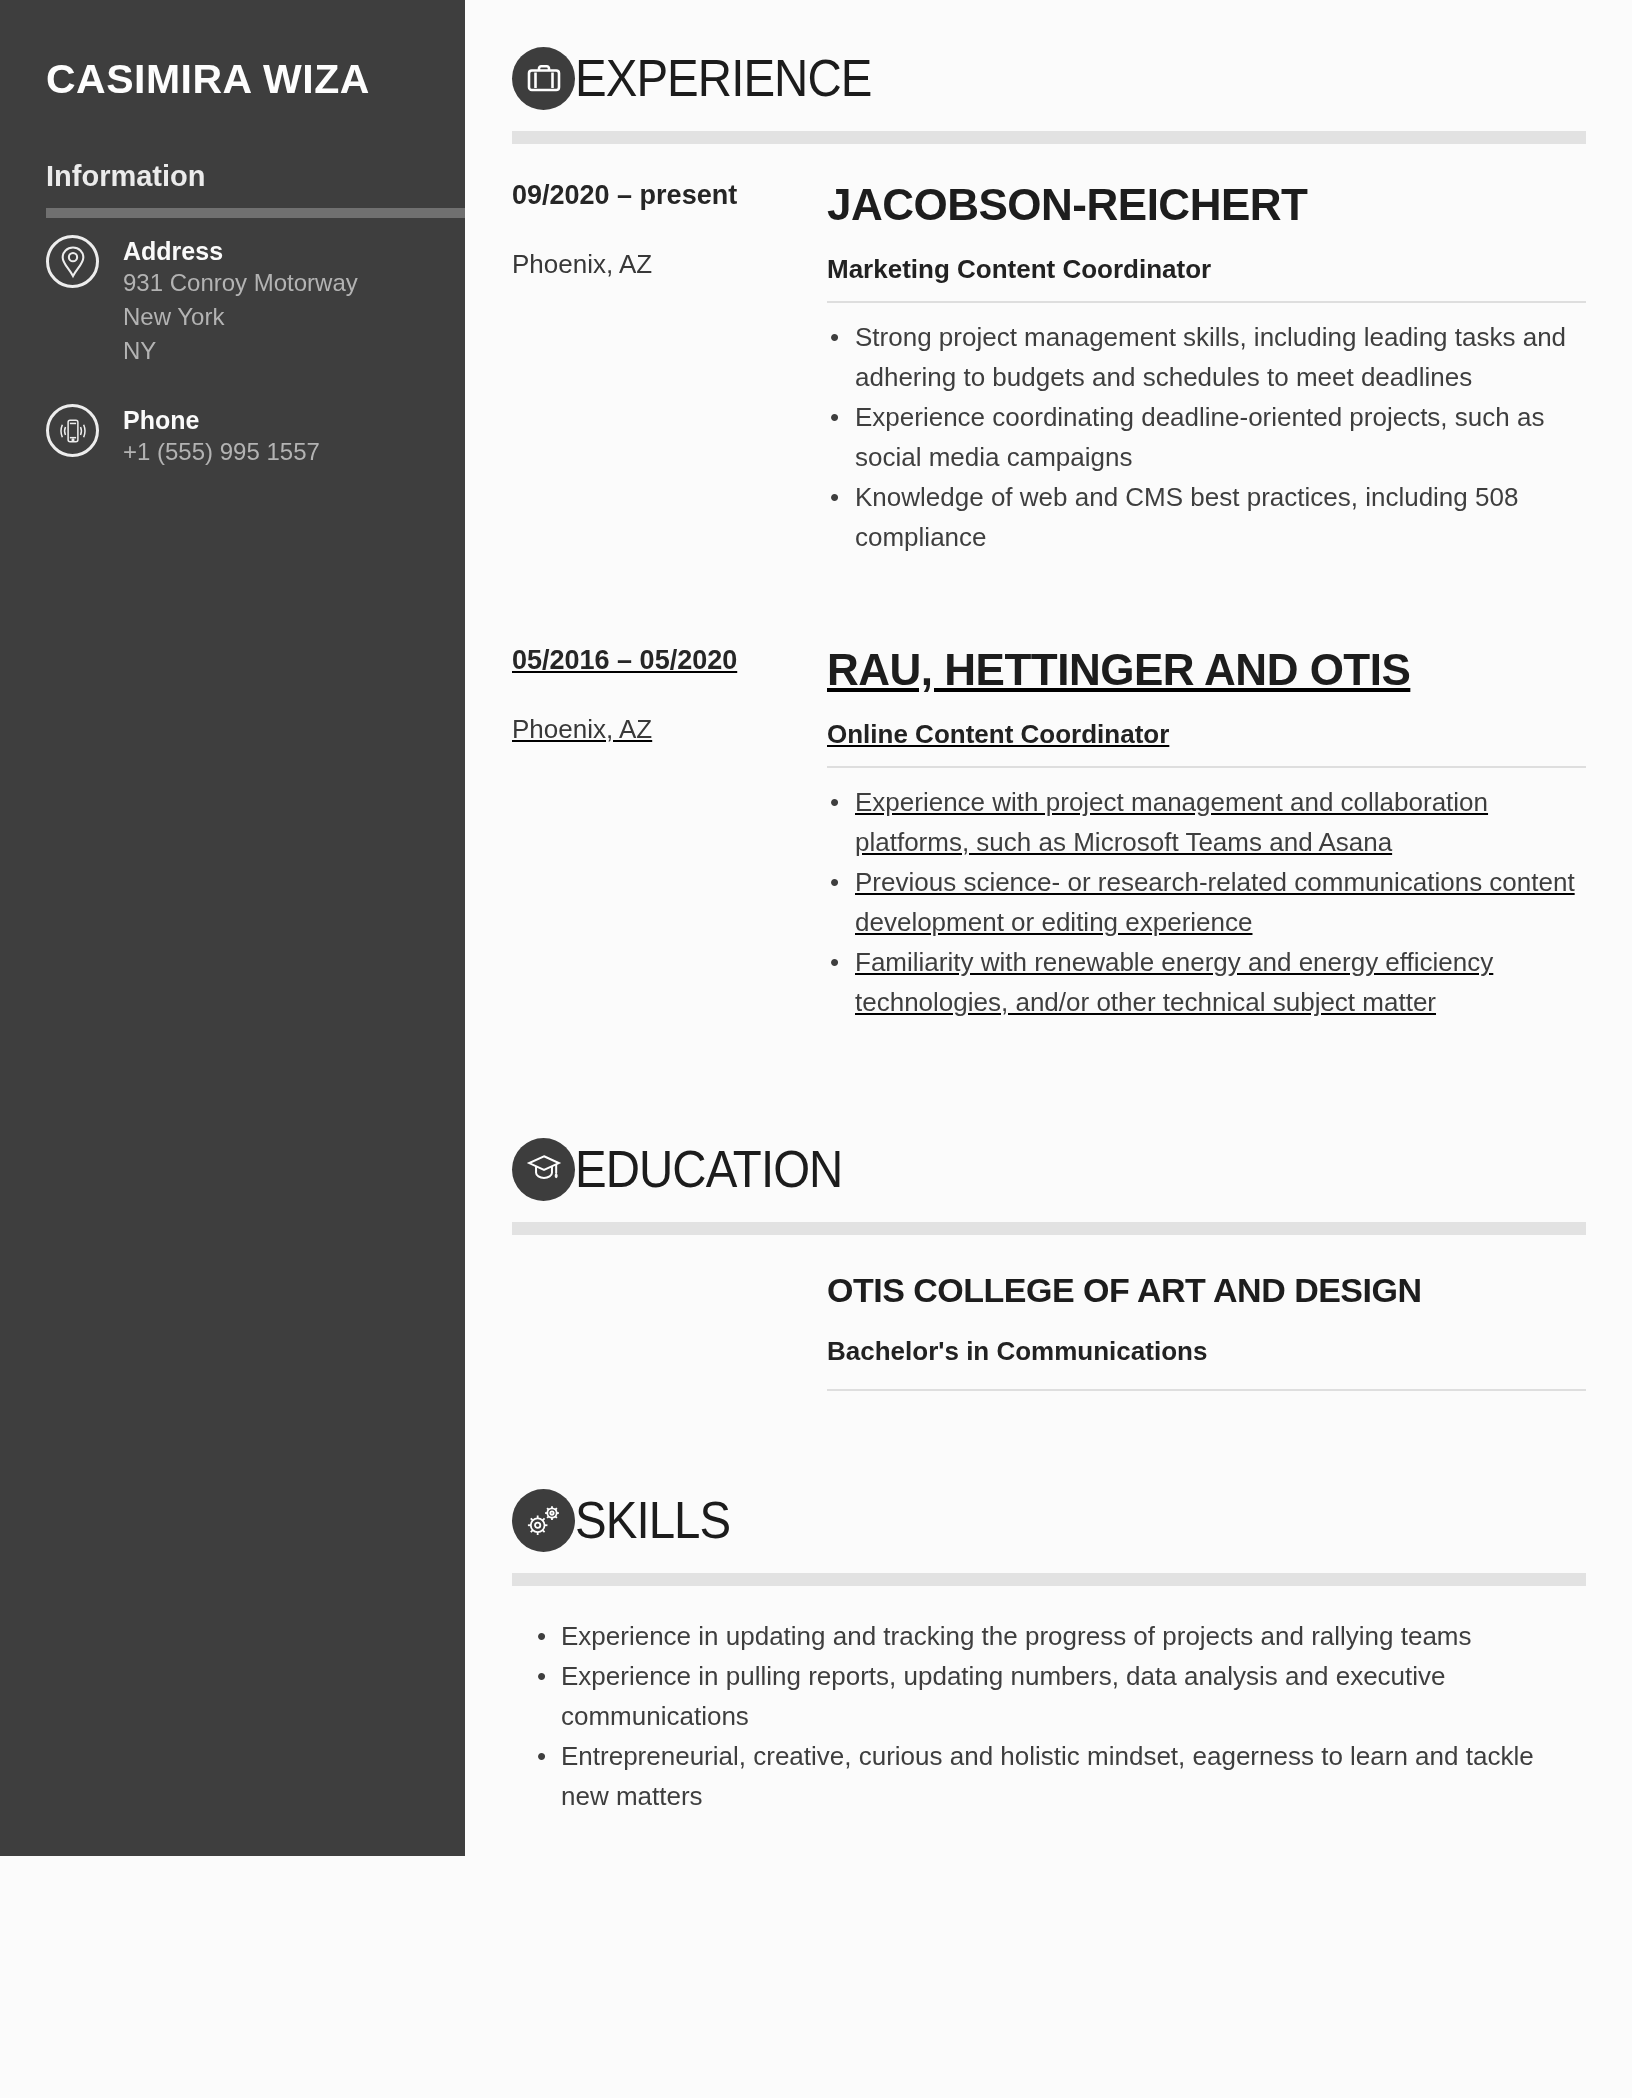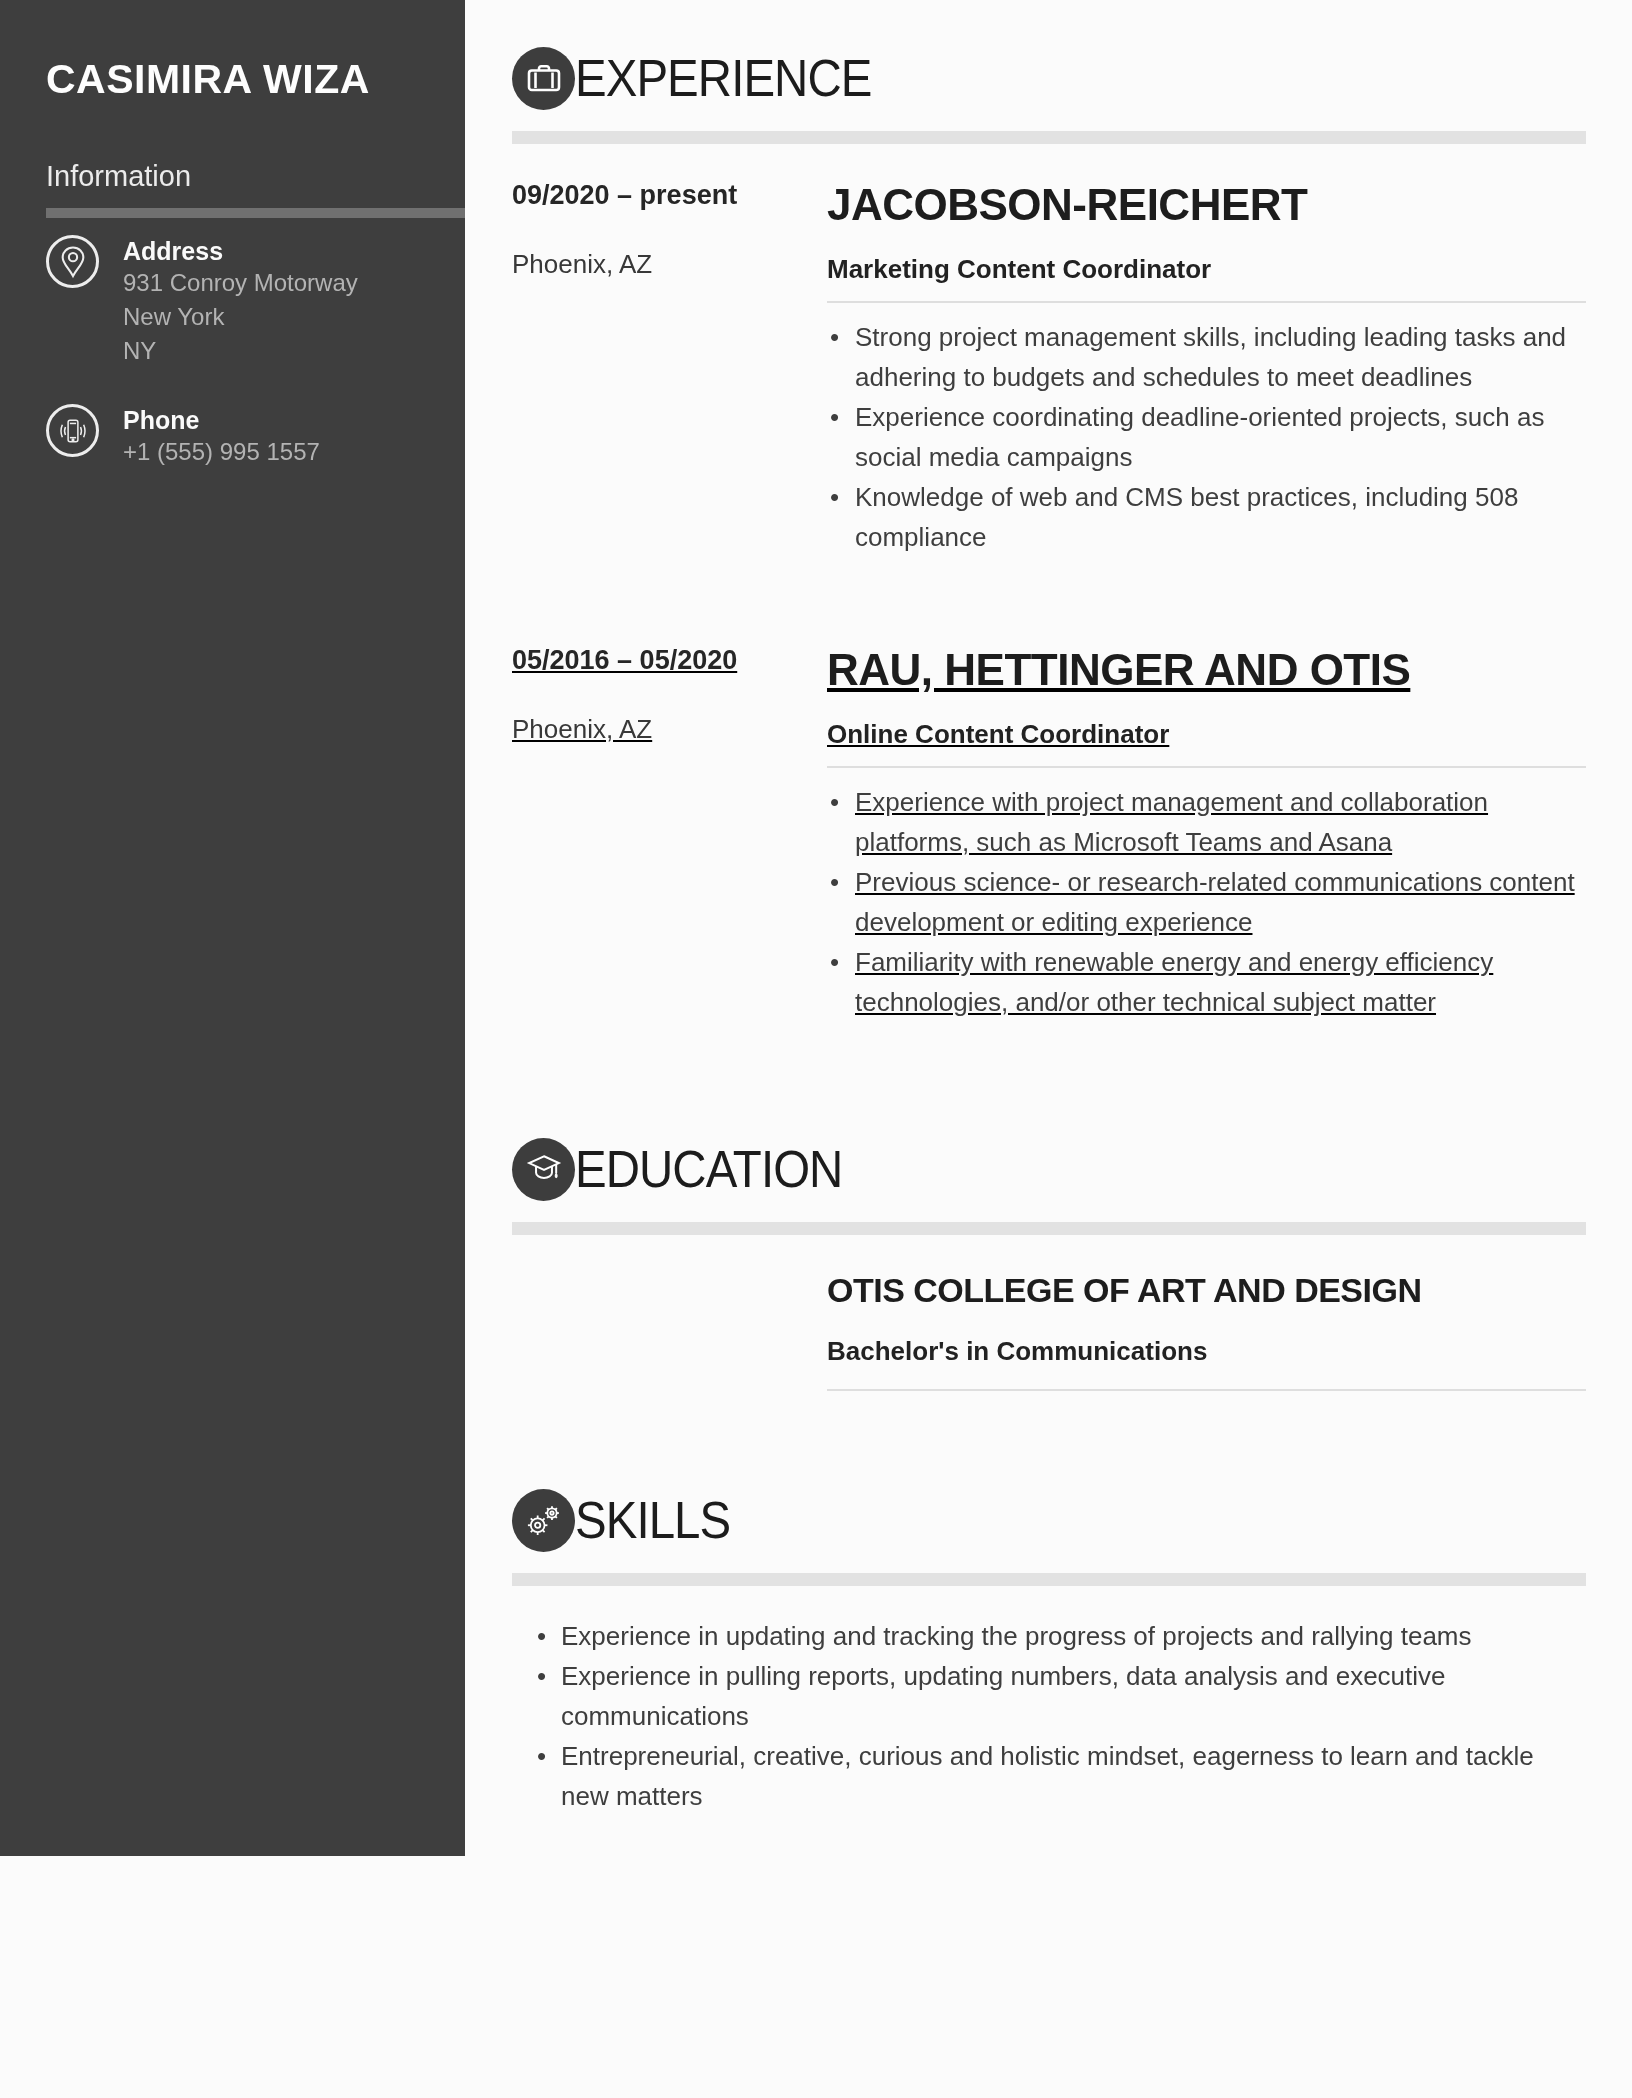--- a/index.html
+++ b/index.html
@@ -3,21 +3,21 @@
 <meta charset="utf-8">
 <style>
   * { margin:0; padding:0; box-sizing:border-box; }
   html,body { background:#fbfbfb; }
   body { font-family:"Liberation Sans", sans-serif; }
   .page { width:1632px; height:1856px; display:flex; background:#fbfbfb; overflow:hidden; }
 
   
   .sidebar { width:465px; flex-shrink:0; background:#3e3e3e; padding:56px 0 0 46px; color:#fff; }
   .name { font-size:41px; font-weight:600; letter-spacing:.5px; color:#fdfdfd; }
-  .info-heading { margin-top:57px; font-size:29px; font-weight:400; color:#ebebeb; }
+  .info-heading { margin-top:57px; font-size:29px; font-weight:700; color:#ebebeb; }
   .info-rule { margin-top:15px; height:10px; background:#707070; }
   .contact { display:flex; gap:24px; margin-top:17px; }
   .contact + .contact { margin-top:36px; }
   .contact-icon-circle { width:53px; height:53px; border:3px solid #ededed; border-radius:50%;
       display:flex; align-items:center; justify-content:center; flex-shrink:0; }
   .contact-label { font-size:25px; font-weight:700; color:#fafafa; padding-top:2px; }
   .contact-line { font-size:24px; color:#b3b3b3; line-height:34px; }
   .contact-line:first-of-type { margin-top:6px; }
 
   

